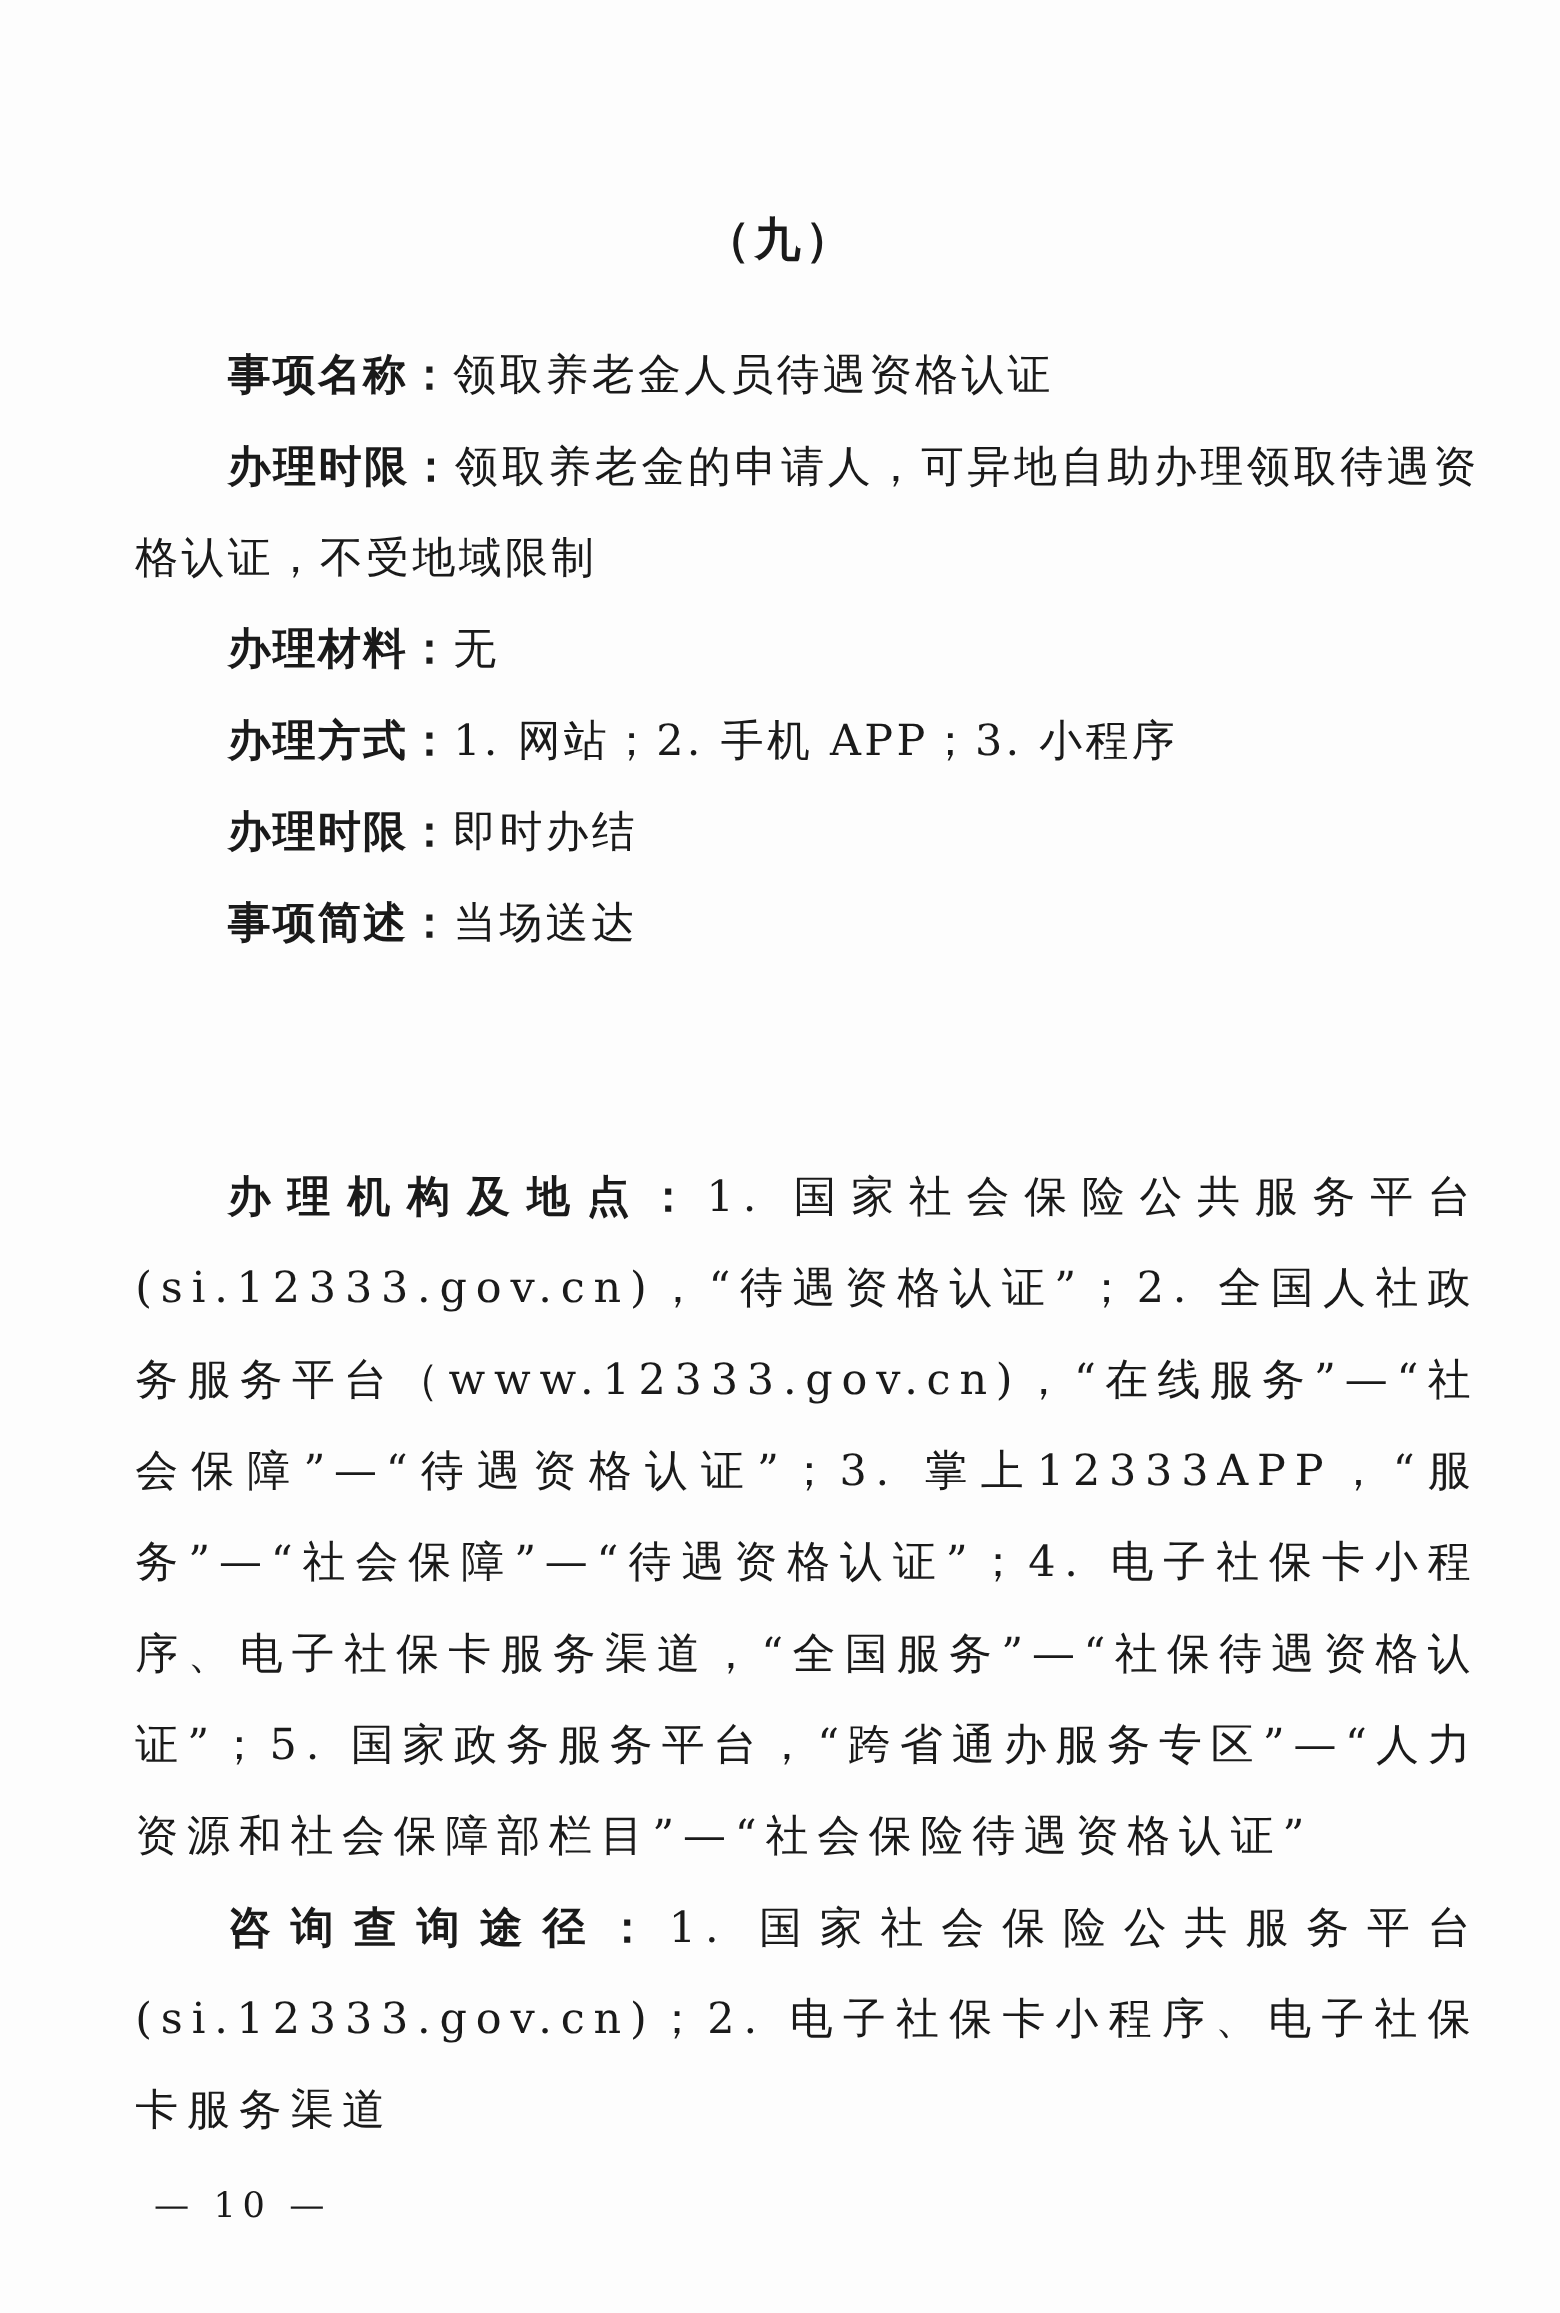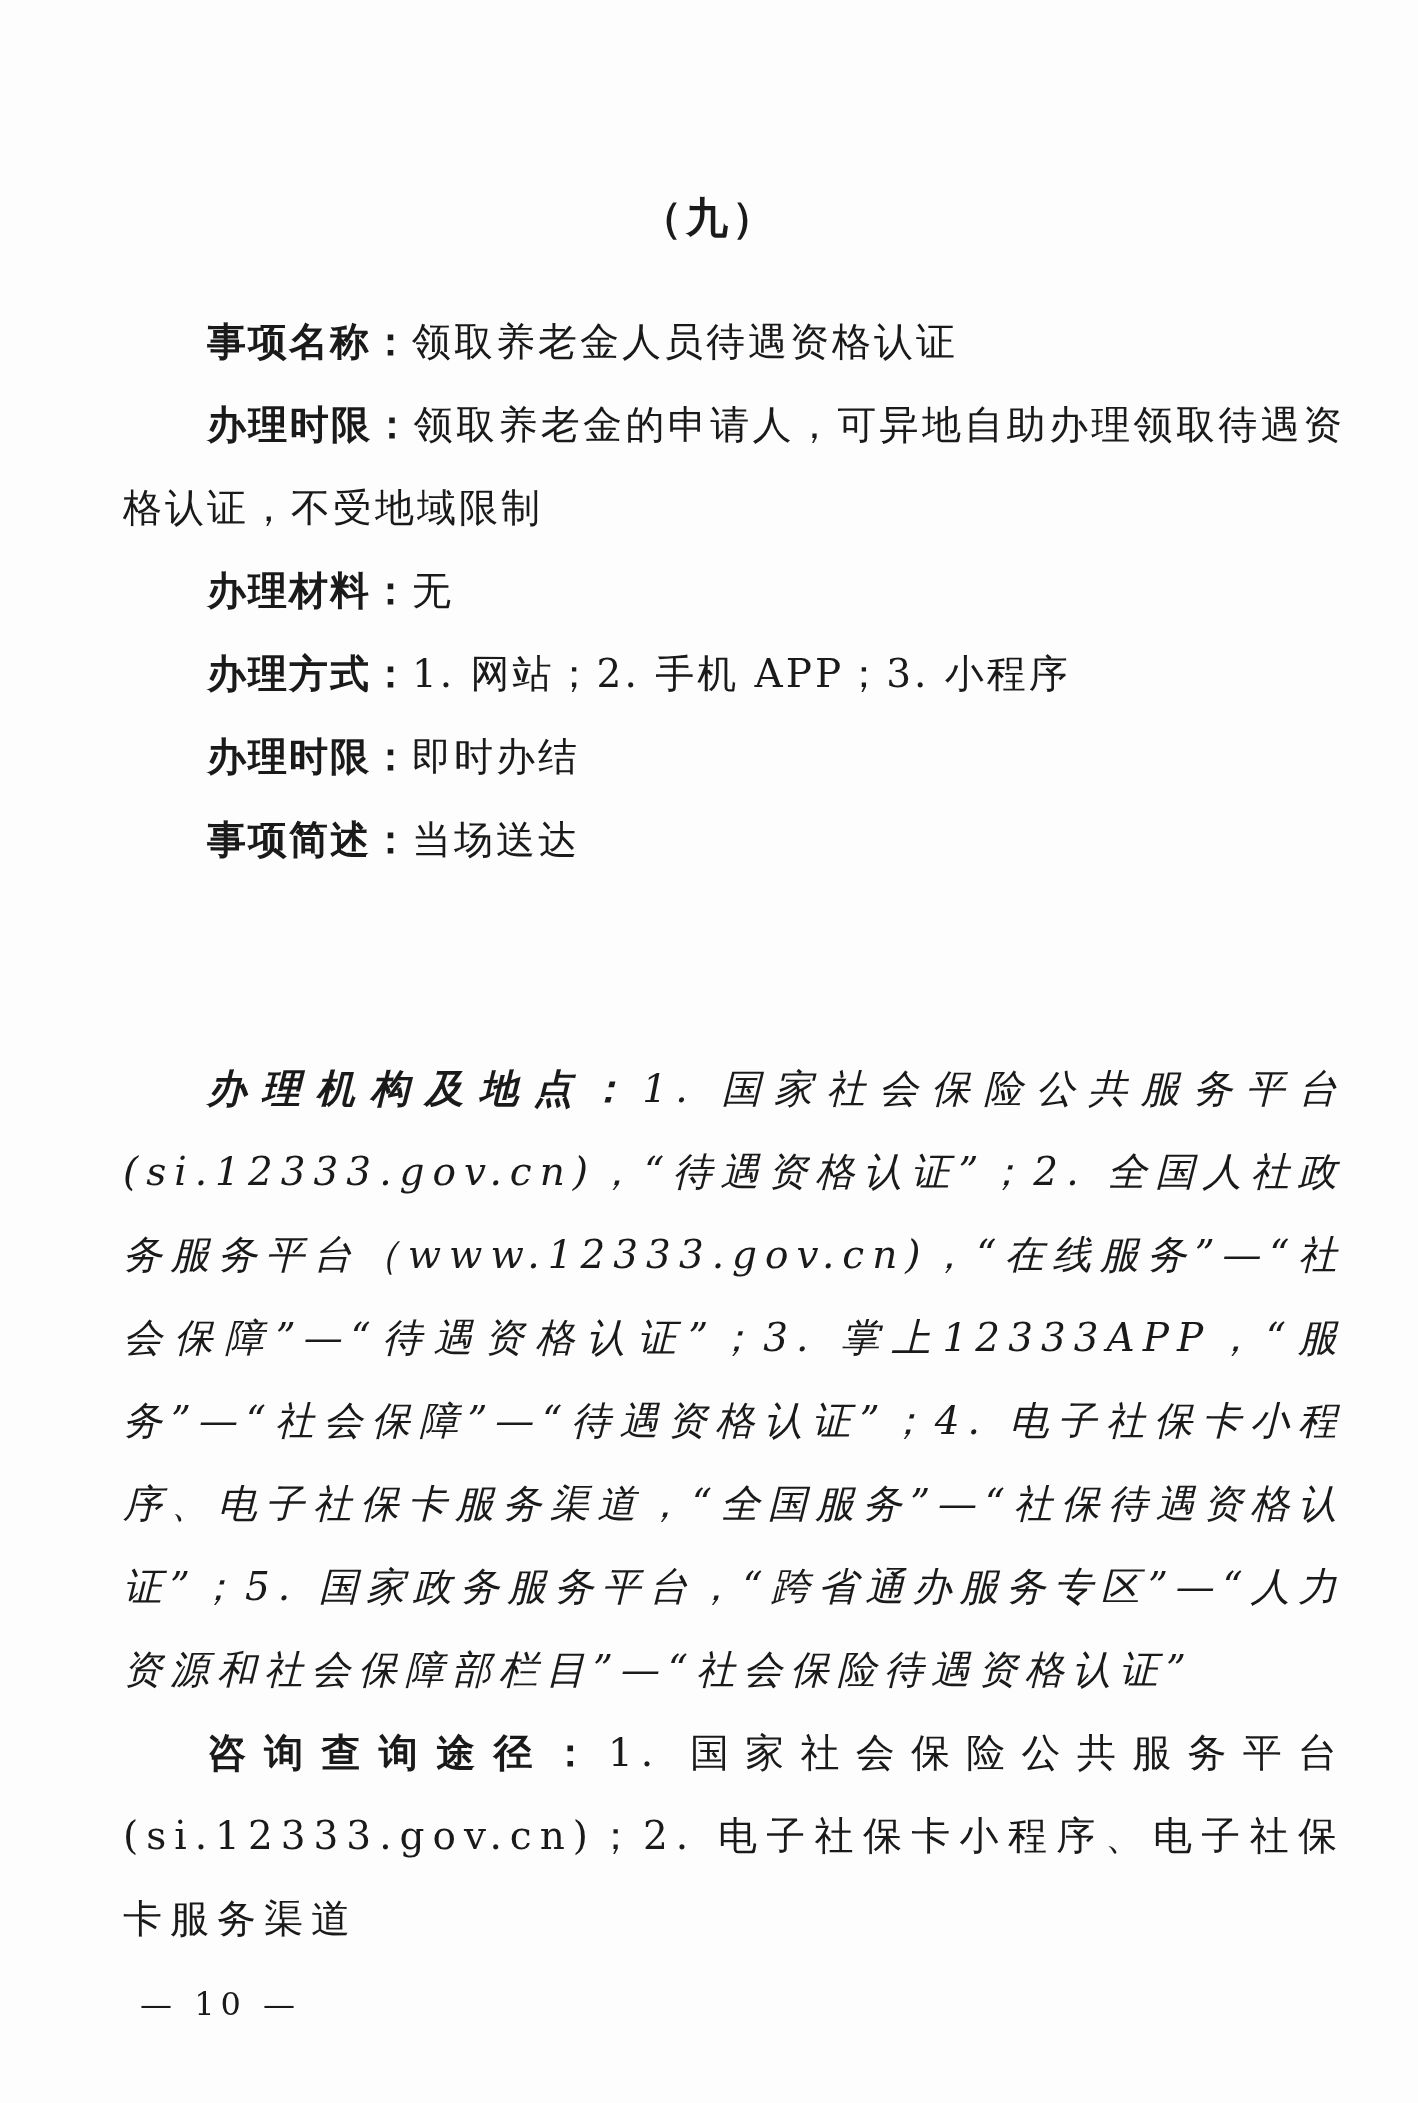--- a/index.html
+++ b/index.html
@@ -41,21 +41,21 @@
   <div class="para" style="top:715px;">
     <span class="label">办理时限：</span><span>即时办结</span>
   </div>
 
   <div class="para" style="top:798px;">
     <span class="label">事项简述：</span><span>当场送达</span>
   </div>
 
 
 
-  <div class="para spread" style="top:1047px;font-style:italic;">
+  <div class="para spread" style="top:1047px;">
     <span class="label">办理机构及地点：</span><span>1. 国家社会保险公共服务平台(si.12333.gov.cn)，“待遇资格认证”；2. 全国人社政务服务平台（www.12333.gov.cn)，“在线服务”—“社会保障”—“待遇资格认证”；3. 掌上12333APP，“服务”—“社会保障”—“待遇资格认证”；4. 电子社保卡小程序、电子社保卡服务渠道，“全国服务”—“社保待遇资格认证”；5. 国家政务服务平台，“跨省通办服务专区”—“人力资源和社会保障部栏目”—“社会保险待遇资格认证”</span>
   </div>
 
   <div class="para spread" style="top:1711px;">
     <span class="label">咨询查询途径：</span><span>1. 国家社会保险公共服务平台(si.12333.gov.cn)；2. 电子社保卡小程序、电子社保卡服务渠道</span>
   </div>
 
   <div class="footer">— 10 —</div>
 </div>
 

